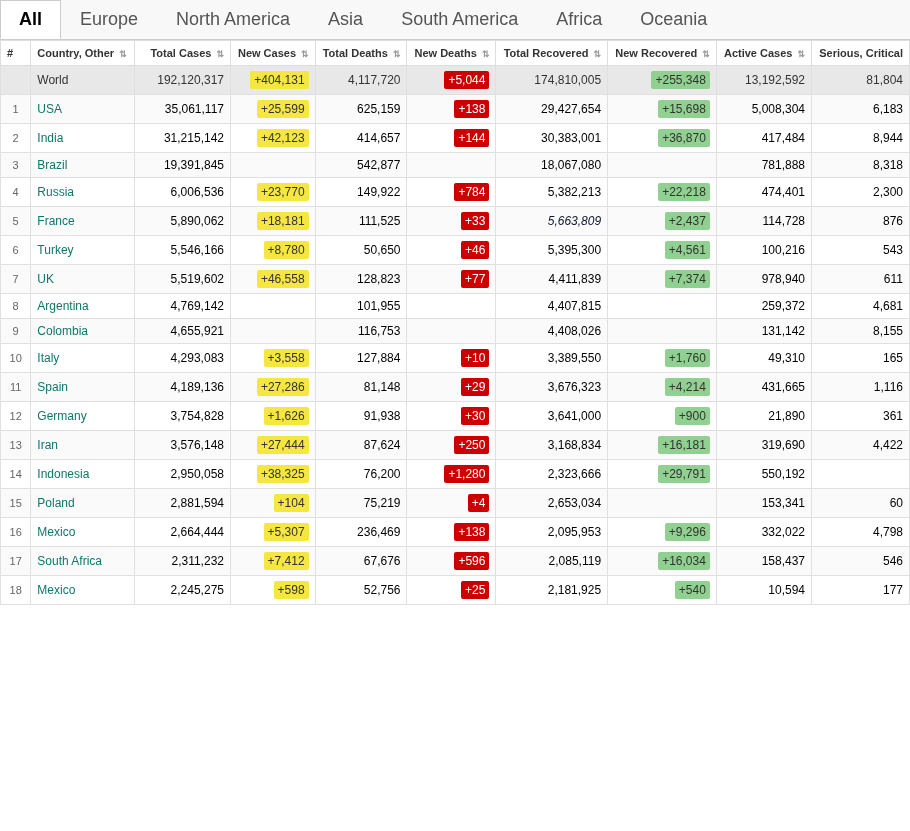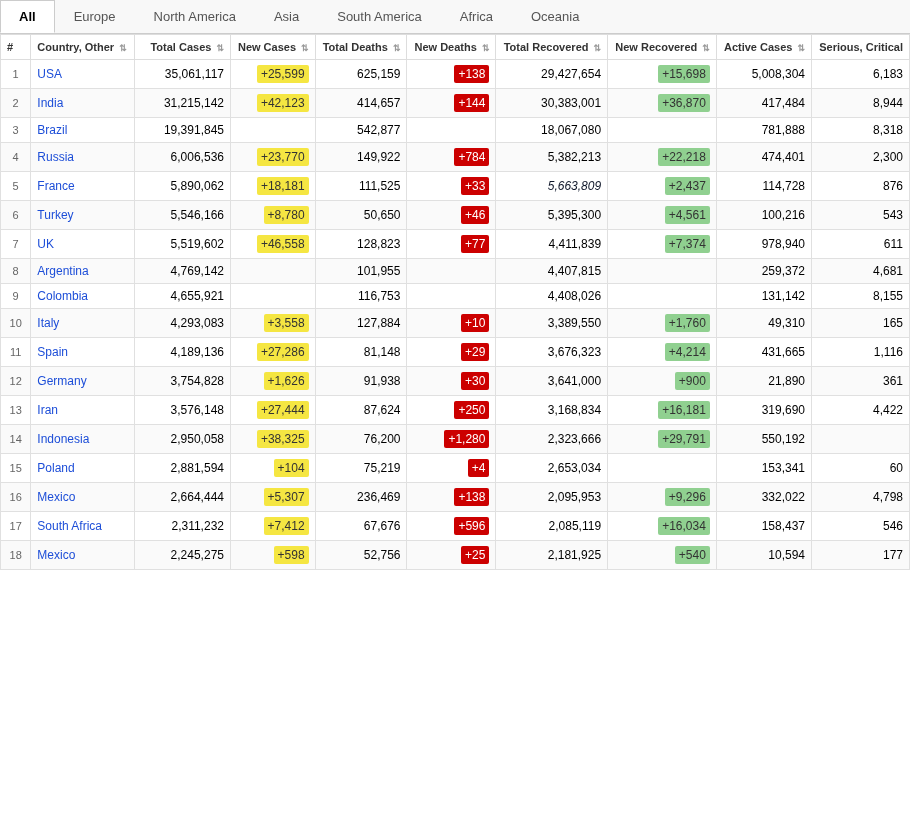--- a/index.html
+++ b/index.html
@@ -4,21 +4,21 @@
   <style>
     * { box-sizing: border-box; margin: 0; padding: 0; }
     body { font-family: Arial, sans-serif; font-size: 12px; background: #fff; }
     
     
     .tabs { display: flex; border-bottom: 1px solid #ccc; background: #f8f8f8; }
     .tab {
       padding: 8px 18px;
       cursor: pointer;
       color: #555;
-      font-size: 13px;
+      font-size: 18px;
       border: 1px solid transparent;
     }
     .tab.active {
       background: #fff;
       color: #000;
       border: 1px solid #ccc;
       border-bottom: 1px solid #fff;
       font-weight: bold;
     }
 
@@ -45,21 +45,21 @@
       vertical-align: middle;
     }
     td:first-child { text-align: center; color: #666; font-size: 11px; }
     td:nth-child(2) { text-align: left; }
 
     tr:nth-child(even) { background: #fafafa; }
     tr:nth-child(odd) { background: #fff; }
     .world-row { background: #e8e8e8 !important; }
     .world-row td { font-weight: normal; color: #333; }
 
-    a { color: #1d4ed8; text-decoration: none; }
+    a { color: #0f766e; text-decoration: none; }
 
     
     .new-cases-val { background: #f5e642; color: #333; padding: 2px 4px; border-radius: 2px; display: inline-block; }
     
     .new-deaths-val { background: #cc0000; color: #fff; padding: 2px 4px; border-radius: 2px; display: inline-block; }
     
     .new-rec-val { background: #90d090; color: #333; padding: 2px 4px; border-radius: 2px; display: inline-block; }
 
     .total-rec-italic { font-style: italic; color: #0f172a; }
 
@@ -115,20 +115,32 @@
       </th>
       <th class="col-active">
         <span>Active Cases</span> <span class="sort-icon">⇅</span>
       </th>
       <th class="col-serious">
         <span>Serious, Critical</span>
       </th>
     </tr>
   </thead>
   <tbody id="table-body">
+  <tr class="world-row">
+  <td></td>
+  <td>World</td>
+  <td>192,120,317</td>
+  <td><span class="new-cases-val">+404,131</span></td>
+  <td>4,117,720</td>
+  <td><span class="new-deaths-val">+5,044</span></td>
+  <td>174,810,005</td>
+  <td><span class="new-rec-val">+255,348</span></td>
+  <td>13,192,592</td>
+  <td>81,804</td>
+</tr>
       <tr>
     <td>1</td>
     <td><a href="#">USA</a></td>
     <td>35,061,117</td>
     <td><span class="new-cases-val">+25,599</span></td>
     <td>625,159</td>
     <td><span class="new-deaths-val">+138</span></td>
     <td>29,427,654</td>
     <td><span class="new-rec-val">+15,698</span></td>
     <td>5,008,304</td>

